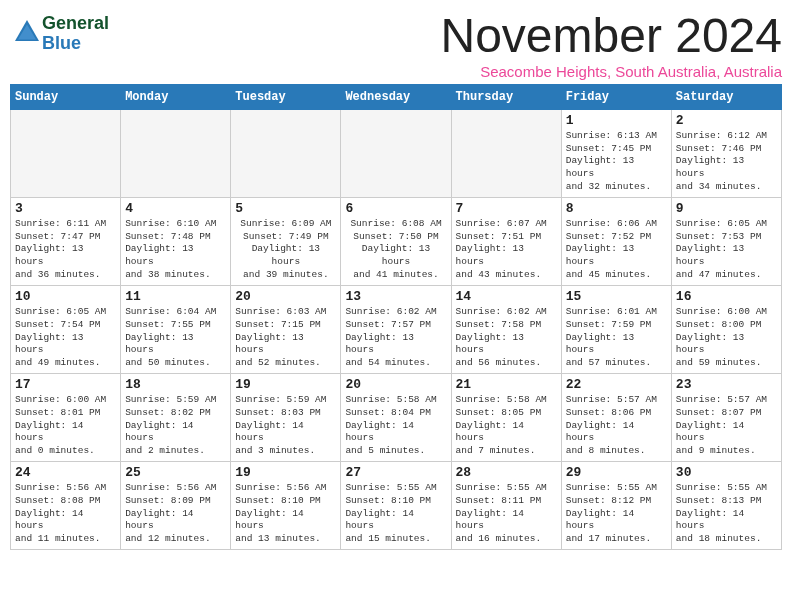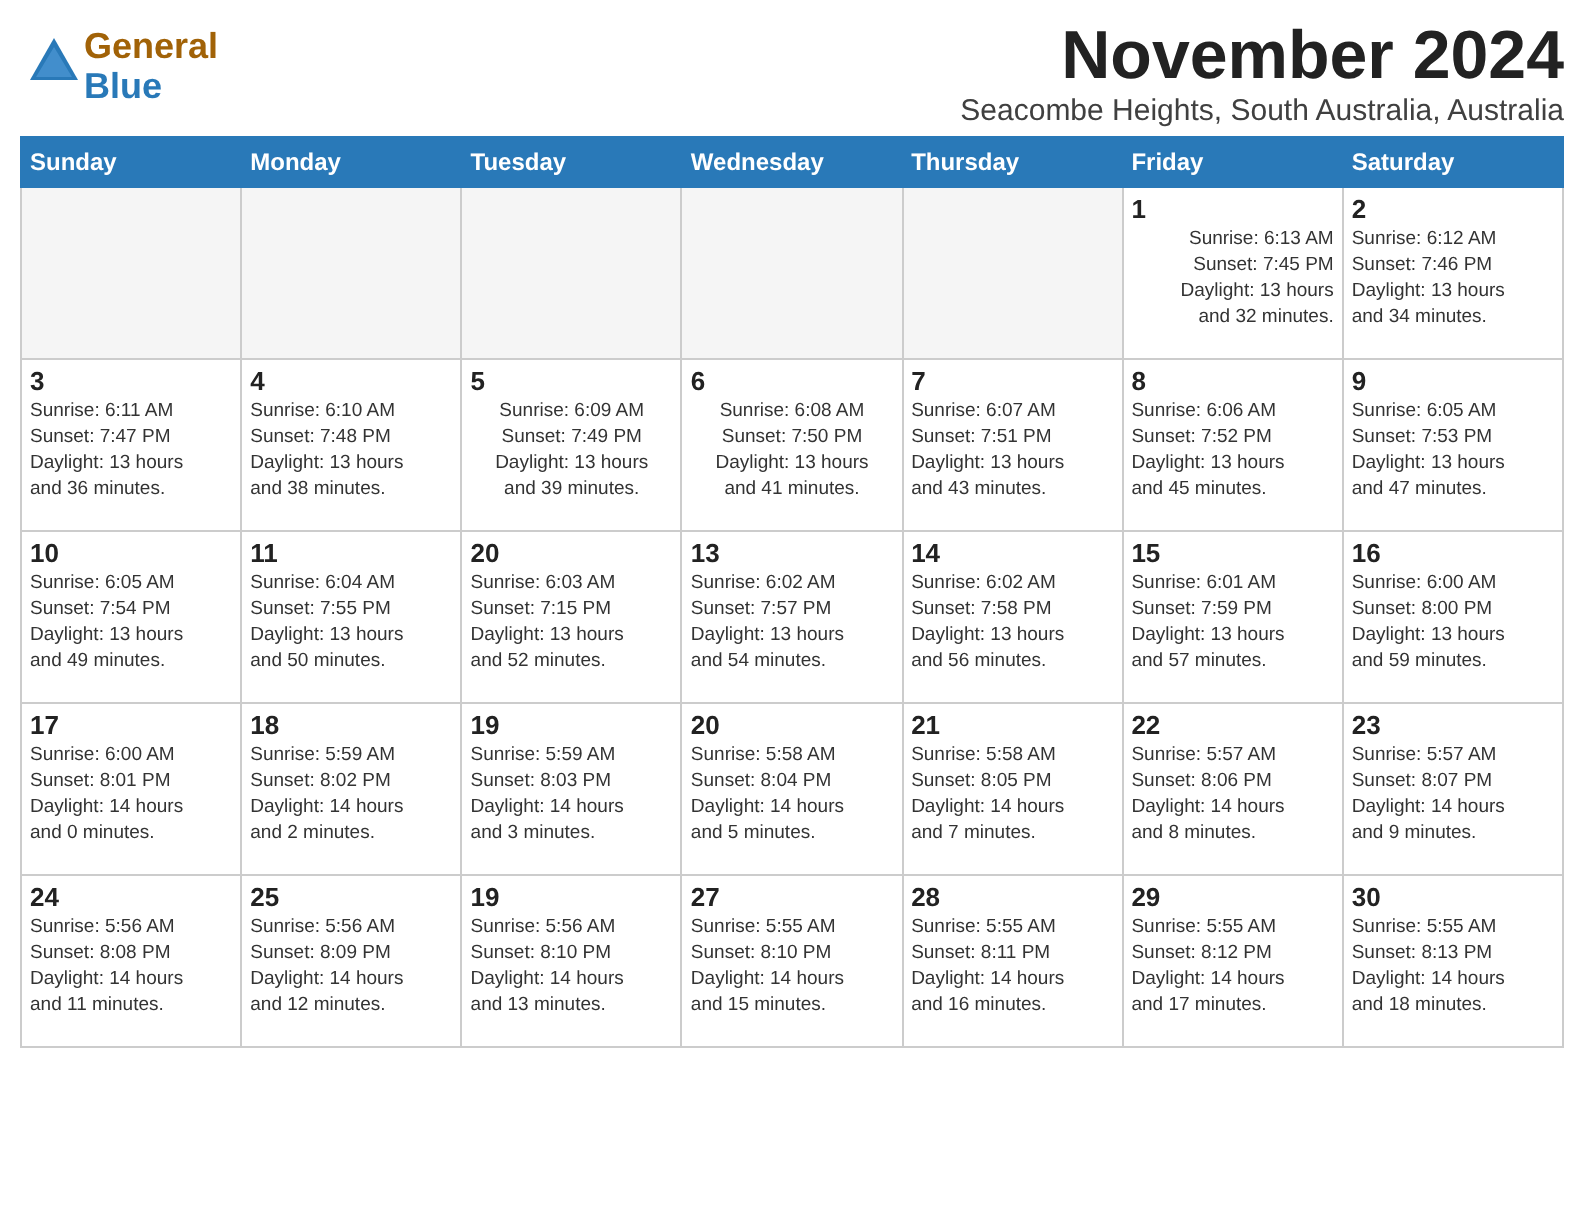--- a/index.html
+++ b/index.html
@@ -19,44 +19,45 @@
     .logo {
       display: flex;
       align-items: center;
       margin-top: 4px;
     }
     .logo-text {
       font-size: 18px;
       font-weight: bold;
       line-height: 1.1;
     }
-    .logo-general { color: #a16207; }
+    .logo-general { color: #14532d; }
     .logo-blue { color: #2979b8; text-align: right; }
     .logo-icon {
       width: 30px;
       height: 30px;
       margin-left: 2px;
     }
     .title-block {
       text-align: right;
     }
     .month-title {
-      font-size: 34px;
-      font-weight: bold;
+      font-size: 48px;
+      font-weight: normal;
       color: #222;
       line-height: 1.1;
     }
     .location {
       font-size: 15px;
-      color: #404040;
+      color: #ec4899;
     }
     table {
       width: 100%;
       border-collapse: collapse;
       margin-top: 0;
+      font-family: Liberation Mono, monospace;
     }
     th {
       background: #2979b8;
       color: #fff;
       font-size: 12px;
       font-weight: bold;
       padding: 5px 4px;
       text-align: left;
       border: 1px solid #2979b8;
     }
@@ -124,21 +125,21 @@
   </thead>
   <tbody id="calendar-body">
   <tr>
         <td class="empty"></td>
         <td class="empty"></td>
         <td class="empty"></td>
         <td class="empty"></td>
         <td class="empty"></td>
         <td>
           <span class="day-num">1</span>
-          <div class="day-info" style="white-space: pre-line; text-align: right;">Sunrise: 6:13 AM
+          <div class="day-info" style="white-space: pre-line;">Sunrise: 6:13 AM
 Sunset: 7:45 PM
 Daylight: 13 hours
 and 32 minutes.</div>
         </td>
         <td>
           <span class="day-num">2</span>
           <div class="day-info" style="white-space: pre-line;">Sunrise: 6:12 AM
 Sunset: 7:46 PM
 Daylight: 13 hours
 and 34 minutes.</div>

